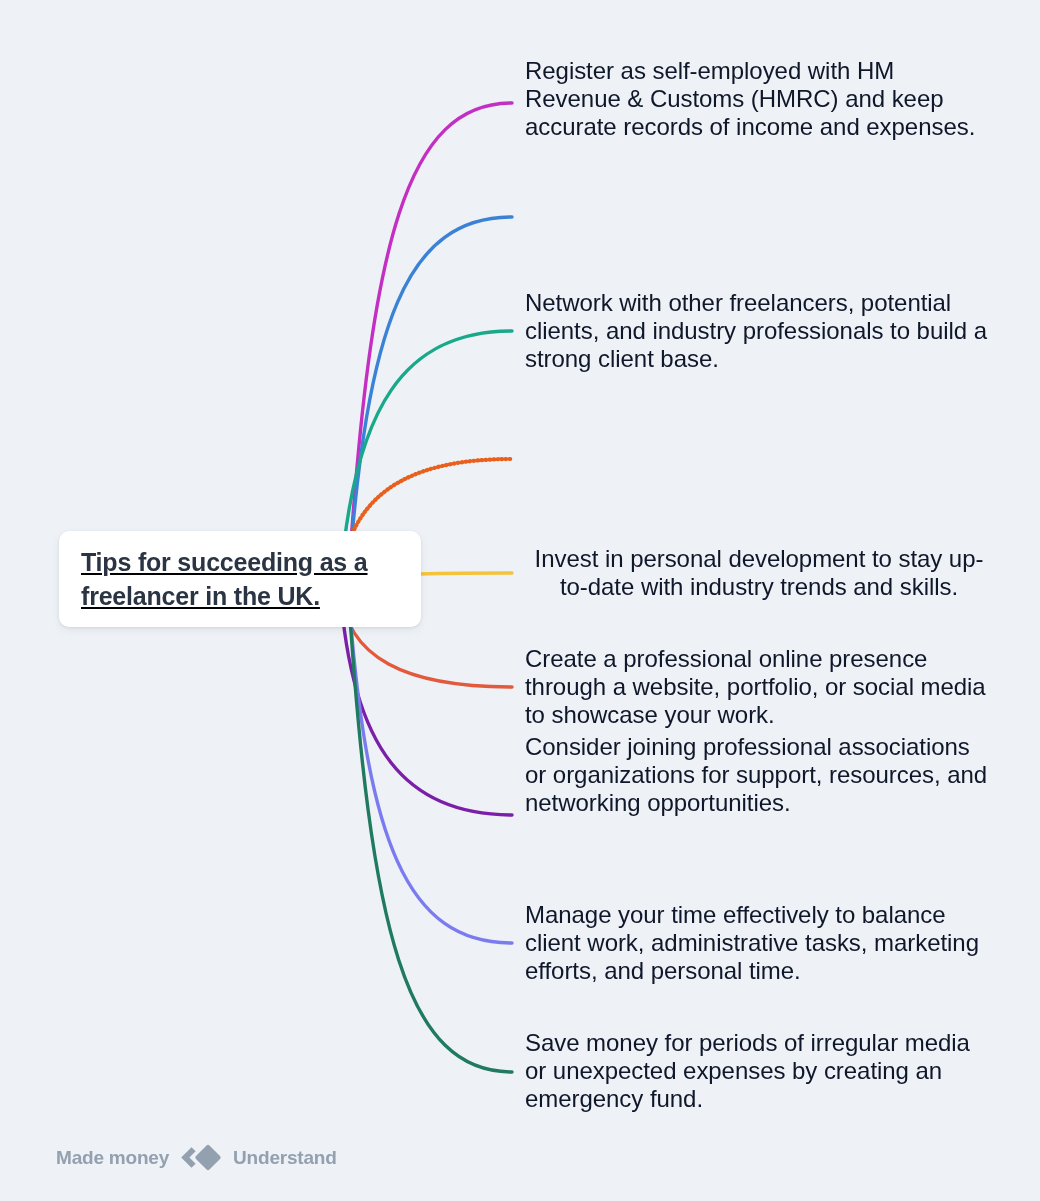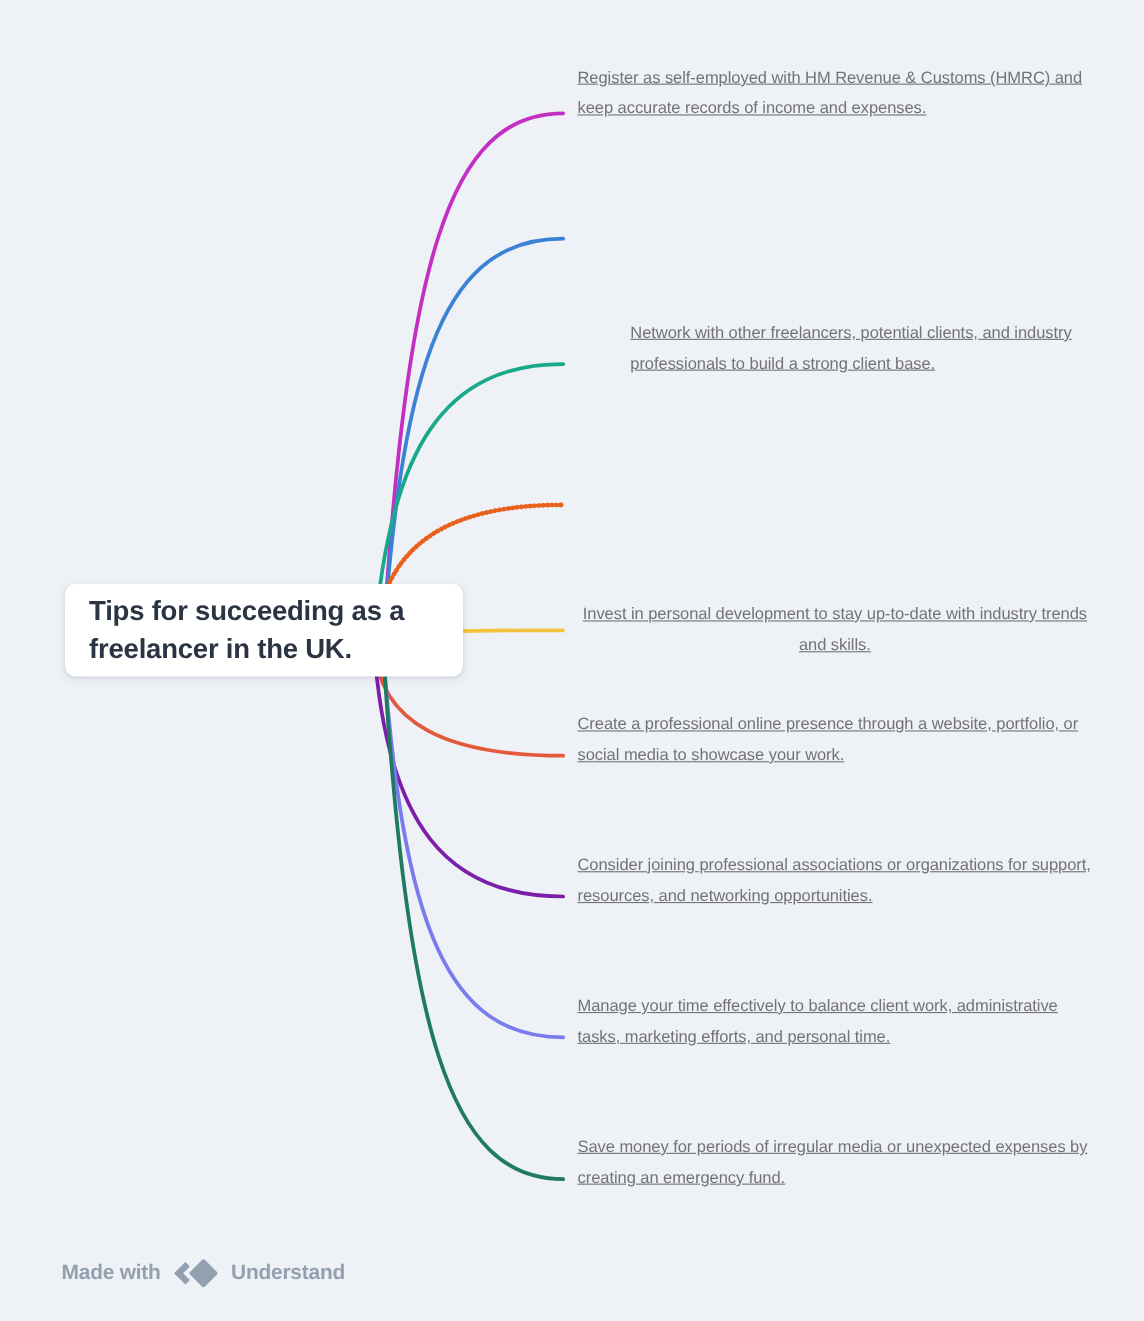--- a/index.html
+++ b/index.html
@@ -29,52 +29,52 @@
     z-index: 1;
     pointer-events: none;
   }
 
   
   #root-node {
     position: absolute;
     left: 59px;
     top: 531px;
     width: 362px;
-    height: 84px;
+    height: 96px;
     background: #ffffff;
     border-radius: 10px;
     box-shadow: 0 1px 3px rgba(40,55,75,0.10), 0 3px 10px rgba(40,55,75,0.06);
     z-index: 3;
     display: flex;
     align-items: center;
     padding: 1px 22px;
+    text-decoration: underline;
   }
 
   #root-title {
     font-size: 25px;
     font-weight: bold;
     line-height: 1.37;
     color: #2b3443;
     letter-spacing: -0.2px;
   }
 
   
   .branch {
     position: absolute;
     left: 525px;
     width: 468px;
     z-index: 2;
   }
 
   .branch-label {
-    font-size: 15px;
+    font-size: 24px;
     line-height: 28px;
-    color: #737373;
+    color: #0f172a;
     letter-spacing: -0.05px;
-    text-decoration: underline;
   }
 
   
   #footer {
     position: absolute;
     left: 56px;
     top: 1144px;
     display: flex;
     align-items: center;
     gap: 9px;
@@ -111,41 +111,41 @@
       <path d="M 348 587 C 370 936.2, 407 1072, 512 1072" fill="none" stroke="#1f7a5f" stroke-width="3.4" stroke-linecap="round"></path>
     </svg>
 
   <div id="root-node">
     <div id="root-title">Tips for succeeding as a freelancer in the UK.</div>
   </div>
 
   <div class="branch" style="top: 57px;">
     <div class="branch-label">Register as self-employed with HM Revenue &amp; Customs (HMRC) and keep accurate records of income and expenses.</div>
   </div>
-  <div class="branch" style="top: 289px; margin-left: 48px;">
+  <div class="branch" style="top: 289px;">
     <div class="branch-label">Network with other freelancers, potential clients, and industry professionals to build a strong client base.</div>
   </div>
   <div class="branch" style="top: 545px; text-align: center;">
     <div class="branch-label">Invest in personal development to stay up-to-date with industry trends and skills.</div>
   </div>
   <div class="branch" style="top: 645px;">
     <div class="branch-label">Create a professional online presence through a website, portfolio, or social media to showcase your work.</div>
   </div>
-  <div class="branch" style="top: 773px;">
+  <div class="branch" style="top: 733px;">
     <div class="branch-label">Consider joining professional associations or organizations for support, resources, and networking opportunities.</div>
   </div>
   <div class="branch" style="top: 901px;">
     <div class="branch-label">Manage your time effectively to balance client work, administrative tasks, marketing efforts, and personal time.</div>
   </div>
   <div class="branch" style="top: 1029px;">
     <div class="branch-label">Save money for periods of irregular media or unexpected expenses by creating an emergency fund.</div>
   </div>
 
   <div id="footer">
-    <span class="footer-text">Made with</span>
+    <span class="footer-text">Made money</span>
     <svg id="whimsical-logo" viewBox="0 0 46 27" xmlns="http://www.w3.org/2000/svg">
       <path d="M13.5 3.2 L17.6 7.3 L11.4 13.5 L17.6 19.7 L13.5 23.8 L3.2 13.5 Z" fill="#93a0b0"></path>
       <rect x="20.5" y="4.0" width="19" height="19" rx="2" transform="rotate(45 30 13.5)" fill="#93a0b0"></rect>
     </svg>
     <span class="footer-text">Understand</span>
   </div>
 
 </div>
 
 </body></html>

